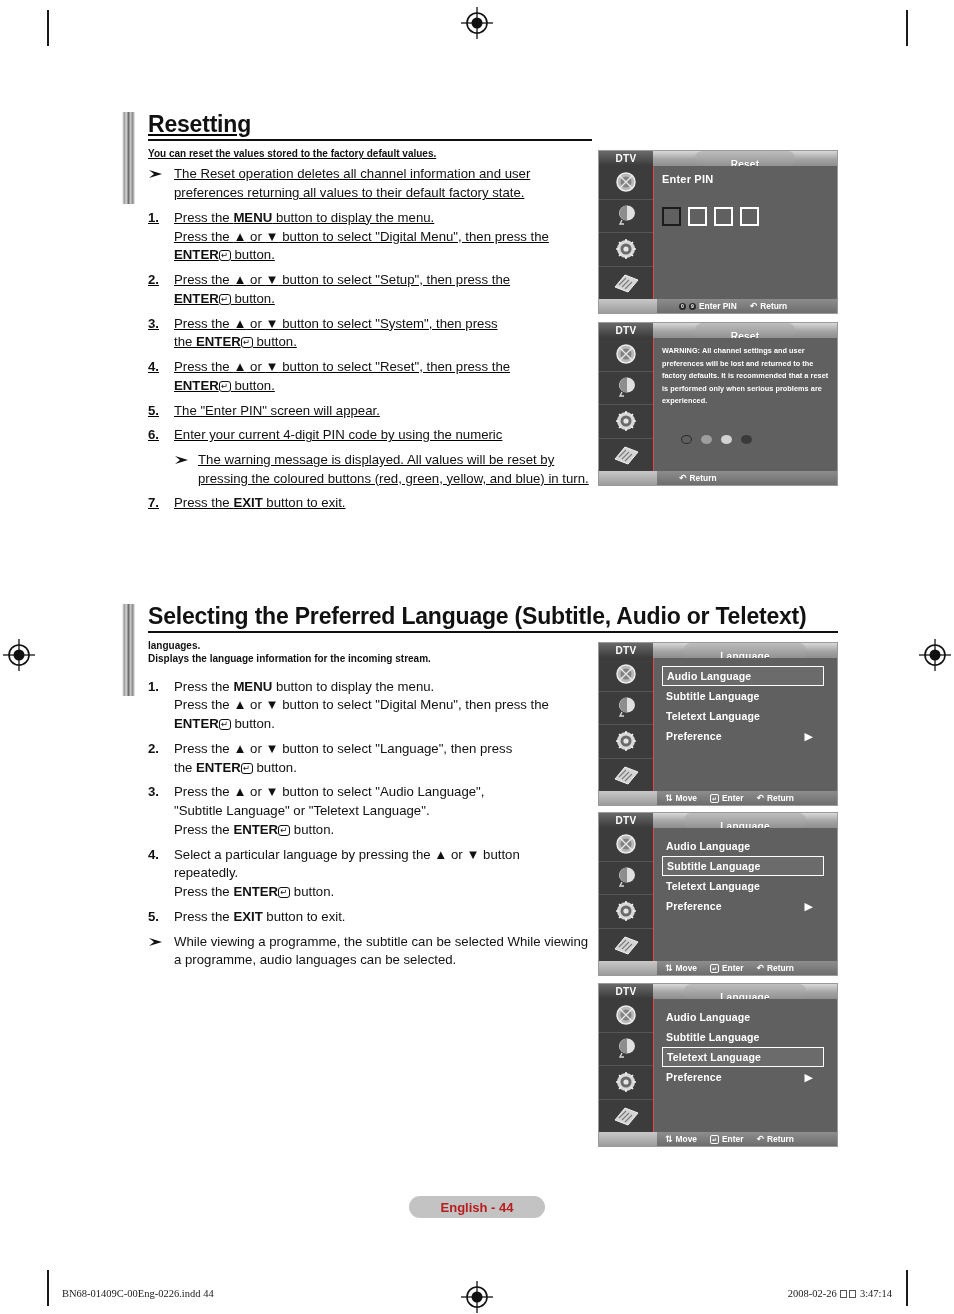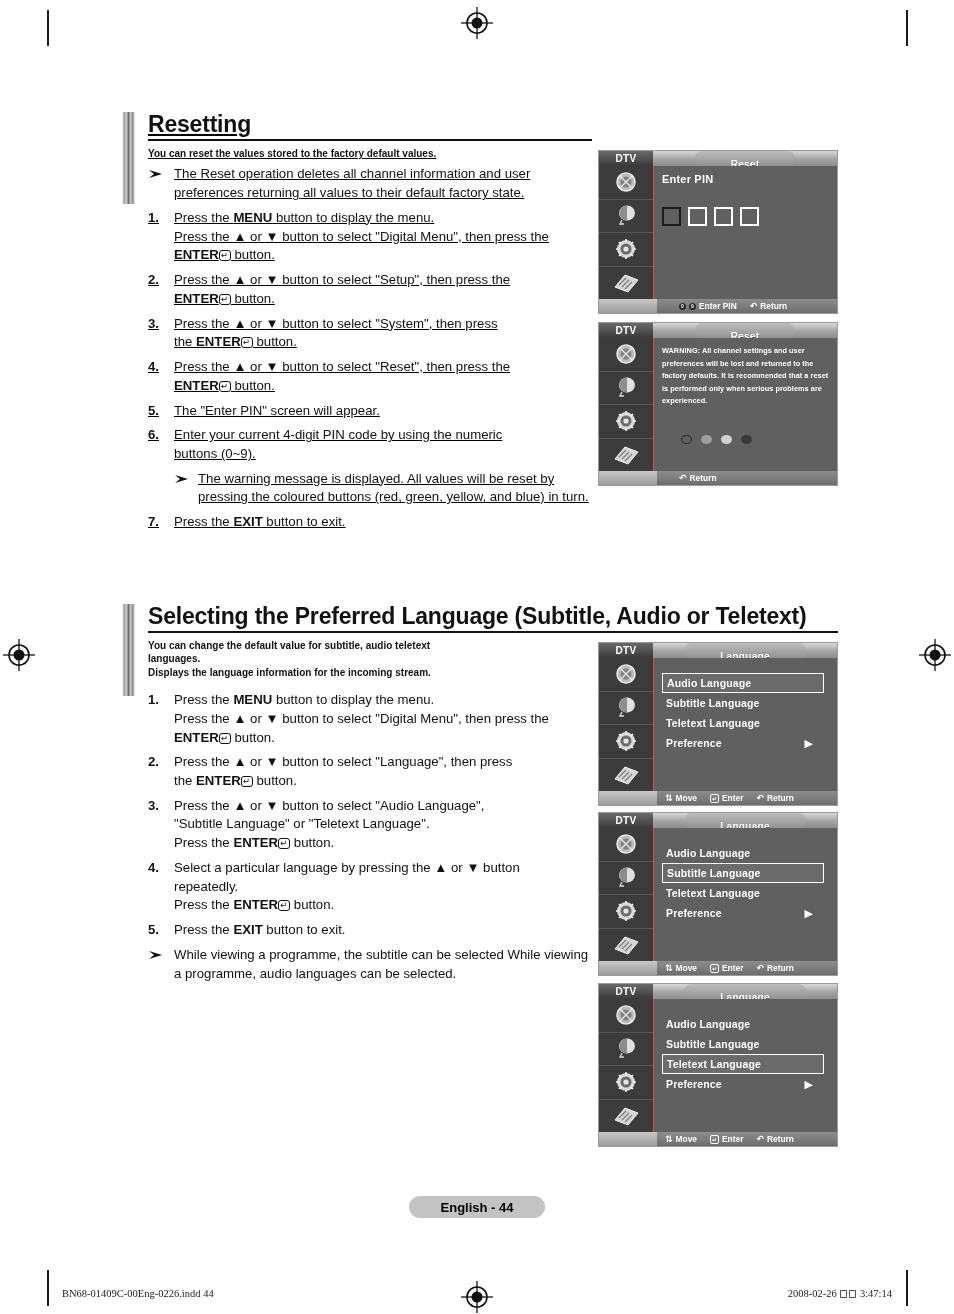--- a/index.html
+++ b/index.html
@@ -215,21 +215,21 @@
     color: #ffffff;
     font-size: 7.3px;
     font-weight: bold;
     line-height: 1.72;
     letter-spacing: .05px;
   }
 
   .dot-row { display: flex; gap: 9px; margin-top: 27px; padding-left: 19px; }
   .dot { width: 11px; height: 9px; border-radius: 50%; }
 
-  .menu-list { margin-top: 8px; }
+  .menu-list { margin-top: 1px; }
   .menu-item {
     height: 20px;
     display: flex;
     align-items: center;
     color: #ffffff;
     font-size: 10.5px;
     font-weight: bold;
     padding-left: 4px;
     letter-spacing: .15px;
     position: relative;
@@ -295,21 +295,21 @@
 
   
   .pagebadge {
     position: absolute;
     left: 409px;
     top: 1196px;
     width: 136px;
     height: 22px;
     background: #c3c3c3;
     border-radius: 11px;
-    color: #000000;
+    color: #b91c1c;
     font-size: 13px;
     font-weight: bold;
     display: flex;
     align-items: center;
     justify-content: center;
   }
 
   .foot-left {
     position: absolute;
     left: 62px; top: 1288px;
@@ -424,21 +424,20 @@
       <div class="step">
         <span class="step-num">5.</span>
         <span class="step-body">
             <div>The "Enter PIN" screen will appear.</div>
           </span>
       </div>
       <div class="step">
         <span class="step-num">6.</span>
         <span class="step-body">
             <div>Enter your current 4-digit PIN code by using the numeric</div>
-            <div>buttons (0~9).</div>
           </span>
       </div>
 
       <div class="note indent">
         <span class="note-arrow">
           <svg width="15" height="10" viewBox="0 0 15 10">
               <path d="M1 1 L14 5 L1 9 L6 5 Z" fill="#111"></path>
             </svg>
         </span>
         <span class="note-body">The warning message is displayed. All values will be reset by pressing the coloured buttons (red, green, yellow, and blue) in turn.</span>
@@ -574,21 +573,20 @@
         <span>Return</span>
       </span>
     </div>
   </div>
 
   <div class="section" style="left:122px; top:604px; width:716px;">
     <div class="sec-bar" style="height:92px;"></div>
     <div class="sec-title">Selecting the Preferred Language (Subtitle, Audio or Teletext)</div>
     <div class="sec-rule"></div>
     <div class="lead" style="width:460px;">
-      <div>You can change the default value for subtitle, audio teletext</div>
       <div>languages.</div>
       <div>Displays the language information for the incoming stream.</div>
     </div>
 
     <div class="steps" style="width:470px; margin-top:12px;">
       <div class="step">
         <span class="step-num">1.</span>
         <span class="step-body">
             <div>Press the <b>MENU</b> button to display the menu.</div>
             <div>Press the <b>▲</b> or <b>▼</b> button to select "Digital Menu", then press the</div>

